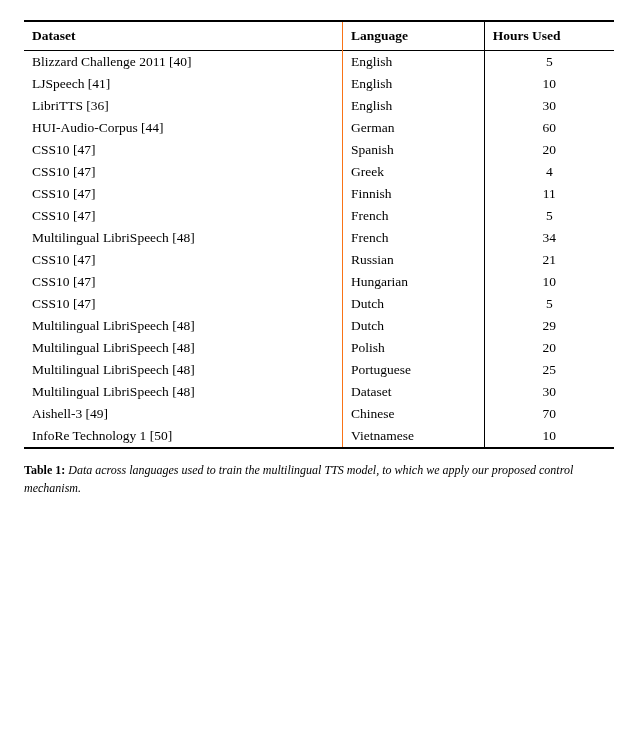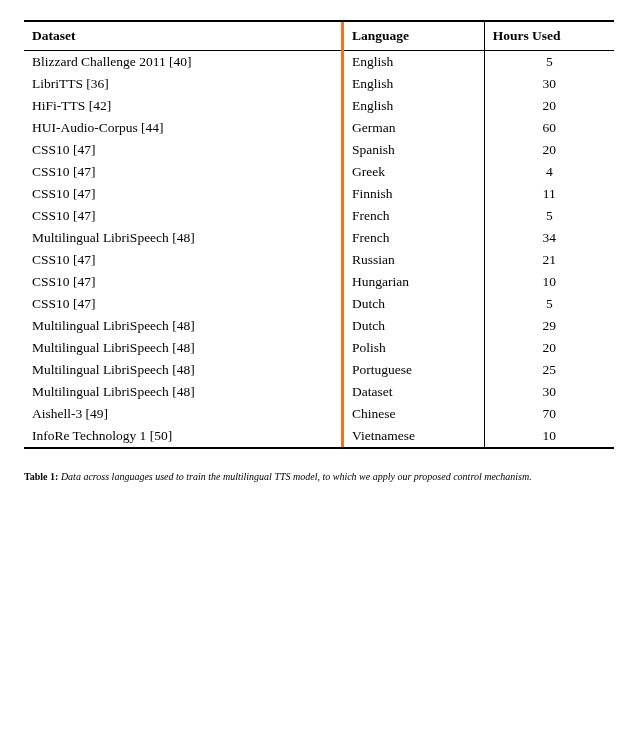--- a/index.html
+++ b/index.html
@@ -52,31 +52,31 @@
     td.hours {
       text-align: center;
     }
 
     .col-dataset {
       width: 54%;
     }
 
     .col-language {
       width: 24%;
-      border-left: 3px solid #f97316;
+      border-left: 1px solid #f97316;
       border-right: 1px solid #000;
     }
 
     .col-hours {
       width: 22%;
     }
 
     .caption {
-      margin-top: 20px;
-      font-size: 10px;
+      margin-top: 12px;
+      font-size: 12px;
       line-height: 1.5;
     }
 
     .caption-label {
       font-weight: bold;
     }
 
     .caption-text {
       font-style: italic;
     }
@@ -97,28 +97,28 @@
           <th class="col-hours hours">Hours Used</th>
         </tr>
       </thead>
       <tbody id="table-body">
       <tr>
             <td class="col-dataset">Blizzard Challenge 2011 [40]</td>
             <td class="col-language">English</td>
             <td class="col-hours hours">5</td>
           </tr>
           <tr>
+            <td class="col-dataset">LJSpeech [41]</td>
+            <td class="col-language">English</td>
+            <td class="col-hours hours">10</td>
+          </tr>
+          <tr>
             <td class="col-dataset">LibriTTS [36]</td>
             <td class="col-language">English</td>
             <td class="col-hours hours">30</td>
-          </tr>
-          <tr>
-            <td class="col-dataset">HiFi-TTS [42]</td>
-            <td class="col-language">English</td>
-            <td class="col-hours hours">20</td>
           </tr>
           <tr>
             <td class="col-dataset">HUI-Audio-Corpus [44]</td>
             <td class="col-language">German</td>
             <td class="col-hours hours">60</td>
           </tr>
           <tr>
             <td class="col-dataset">CSS10 [47]</td>
             <td class="col-language">Spanish</td>
             <td class="col-hours hours">20</td>

